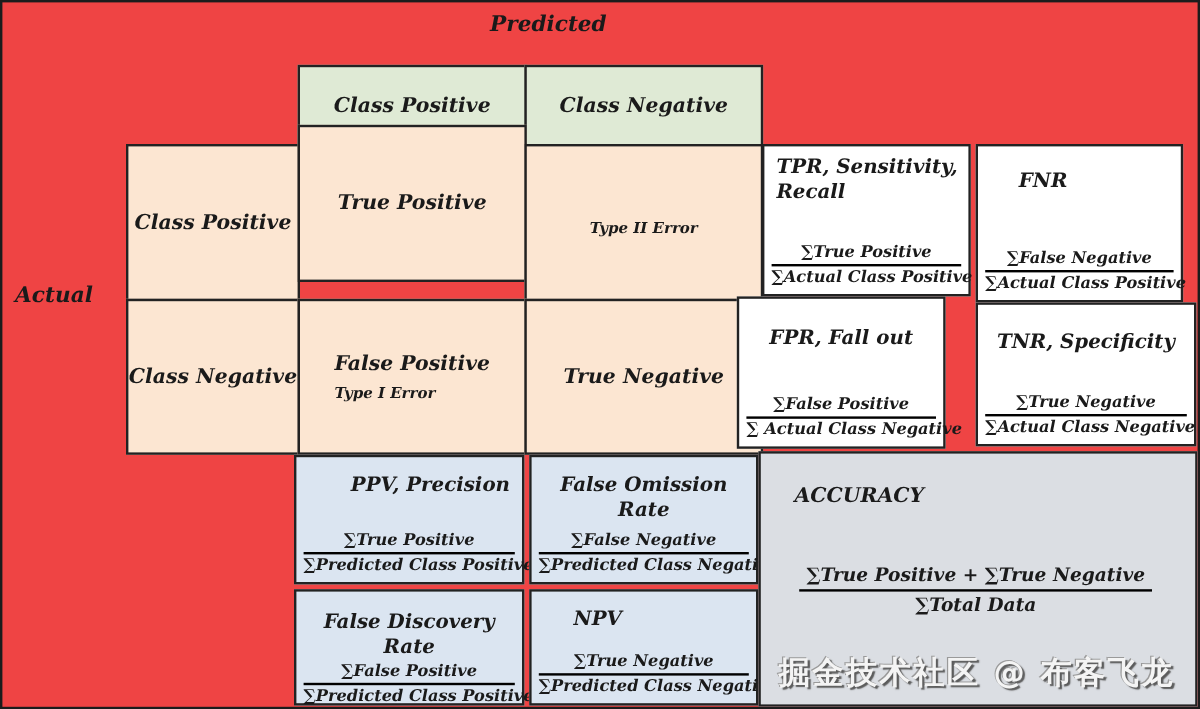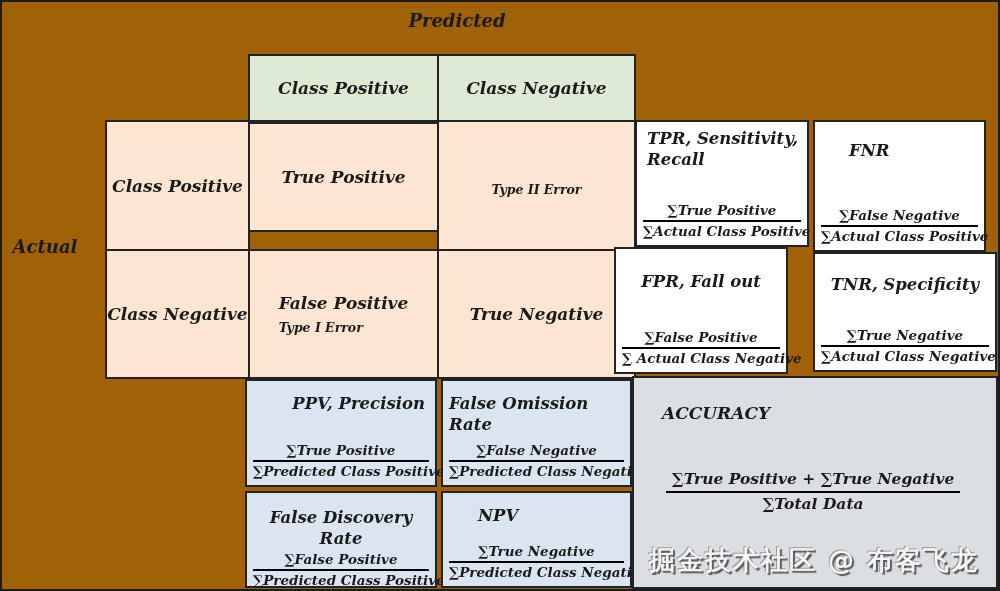--- a/index.html
+++ b/index.html
@@ -1,21 +1,21 @@
 <!DOCTYPE html>
 <html style="--c-green: #dfead5; --c-orange: #fce6d2; --c-blue: #dbe5f1; --c-grey: #dbdee3; --c-border: #222222;"><head>
 <meta charset="utf-8">
 <style>
   html,body{margin:0;padding:0;background:#ffffff;}
   .canvas{
     position:relative;
     width:1000px;height:591px;
     box-sizing:border-box;
     border:2px solid #1c1c1c;
-    background:#a16207;
+    background:#ef4444;
     overflow:hidden;
     font-family:"DejaVu Serif","Liberation Serif",serif;
     font-style:italic;
     font-weight:bold;
     color:#1a1a1a;
   }
   .abs{position:absolute;box-sizing:border-box;}
 
   
   .predicted-label{left:370px;top:8px;width:170px;text-align:center;font-size:18px;}
@@ -28,21 +28,21 @@
   .blue{background:var(--c-blue,#dbe5f1);}
   .grey{background:var(--c-grey,#dbdee3);}
   .white{background:#ffffff;}
 
   .hdr-font{font-size:17px;}
   .g-pos{left:246px;top:52px;width:191px;height:68px;}
   .g-neg{left:435px;top:52px;width:199px;height:68px;}
 
   .a-pos{left:103px;top:118px;width:145px;height:131px;}
   .a-neg{left:103px;top:247px;width:145px;height:130px;}
-  .m-tp {left:246px;top:120px;width:191px;height:110px;}
+  .m-tp {left:246px;top:102px;width:191px;height:131px;}
   .m-fn {left:435px;top:118px;width:199px;height:131px;}
   .m-fp {left:246px;top:247px;width:191px;height:130px;}
   .m-tn {left:435px;top:247px;width:199px;height:130px;}
 
   .cell-inner{display:inline-block;text-align:left;}
   .cell-title{font-size:17px;line-height:1.2;}
   .cell-note{font-size:12.5px;margin-top:7px;}
 
   
   .mbox{border:2px solid #222222;display:flex;flex-direction:column;padding:6px 6px 5px 6px;}
@@ -58,21 +58,21 @@
   .b-tpr .mtitle{text-align:left;padding-left:4px;}
   .b-fnr .mtitle{text-align:left;padding-left:28px;padding-top:12px;}
   .b-fpr .mtitle{text-align:center;padding-top:16px;}
   .b-tnr .mtitle{text-align:center;padding-top:14px;}
 
   .b-ppv{left:243px;top:377px;width:192px;height:108px;}
   .b-for{left:439px;top:377px;width:191px;height:108px;}
   .b-fdr{left:243px;top:489px;width:192px;height:97px;}
   .b-npv{left:439px;top:489px;width:191px;height:97px;}
   .b-ppv .mtitle{text-align:right;padding-right:4px;padding-top:6px;}
-  .b-for .mtitle{padding-top:6px;}
+  .b-for .mtitle{text-align:center;padding-top:6px;}
   .b-fdr .mtitle{text-align:center;padding-top:8px;}
   .b-npv .mtitle{text-align:left;padding-left:8px;padding-top:6px;margin-left:21px;}
   .b-ppv .frac,.b-for .frac,.b-fdr .frac,.b-npv .frac{font-size:13.5px;}
 
   .b-acc{left:630px;top:374px;width:366px;height:213px;padding:24px 10px 8px 28px;}
   .b-acc .mtitle{font-size:17px;text-align:left;}
   .acc-frac{margin-top:44px;display:inline-block;text-align:center;font-size:15.5px;line-height:1.4;align-self:flex-start;margin-left:4px;}
   .acc-frac .num{display:block;padding:0 6px 1px 6px;border-bottom:2px solid #000000;white-space:nowrap;}
   .acc-frac .den{display:block;white-space:nowrap;}
 

